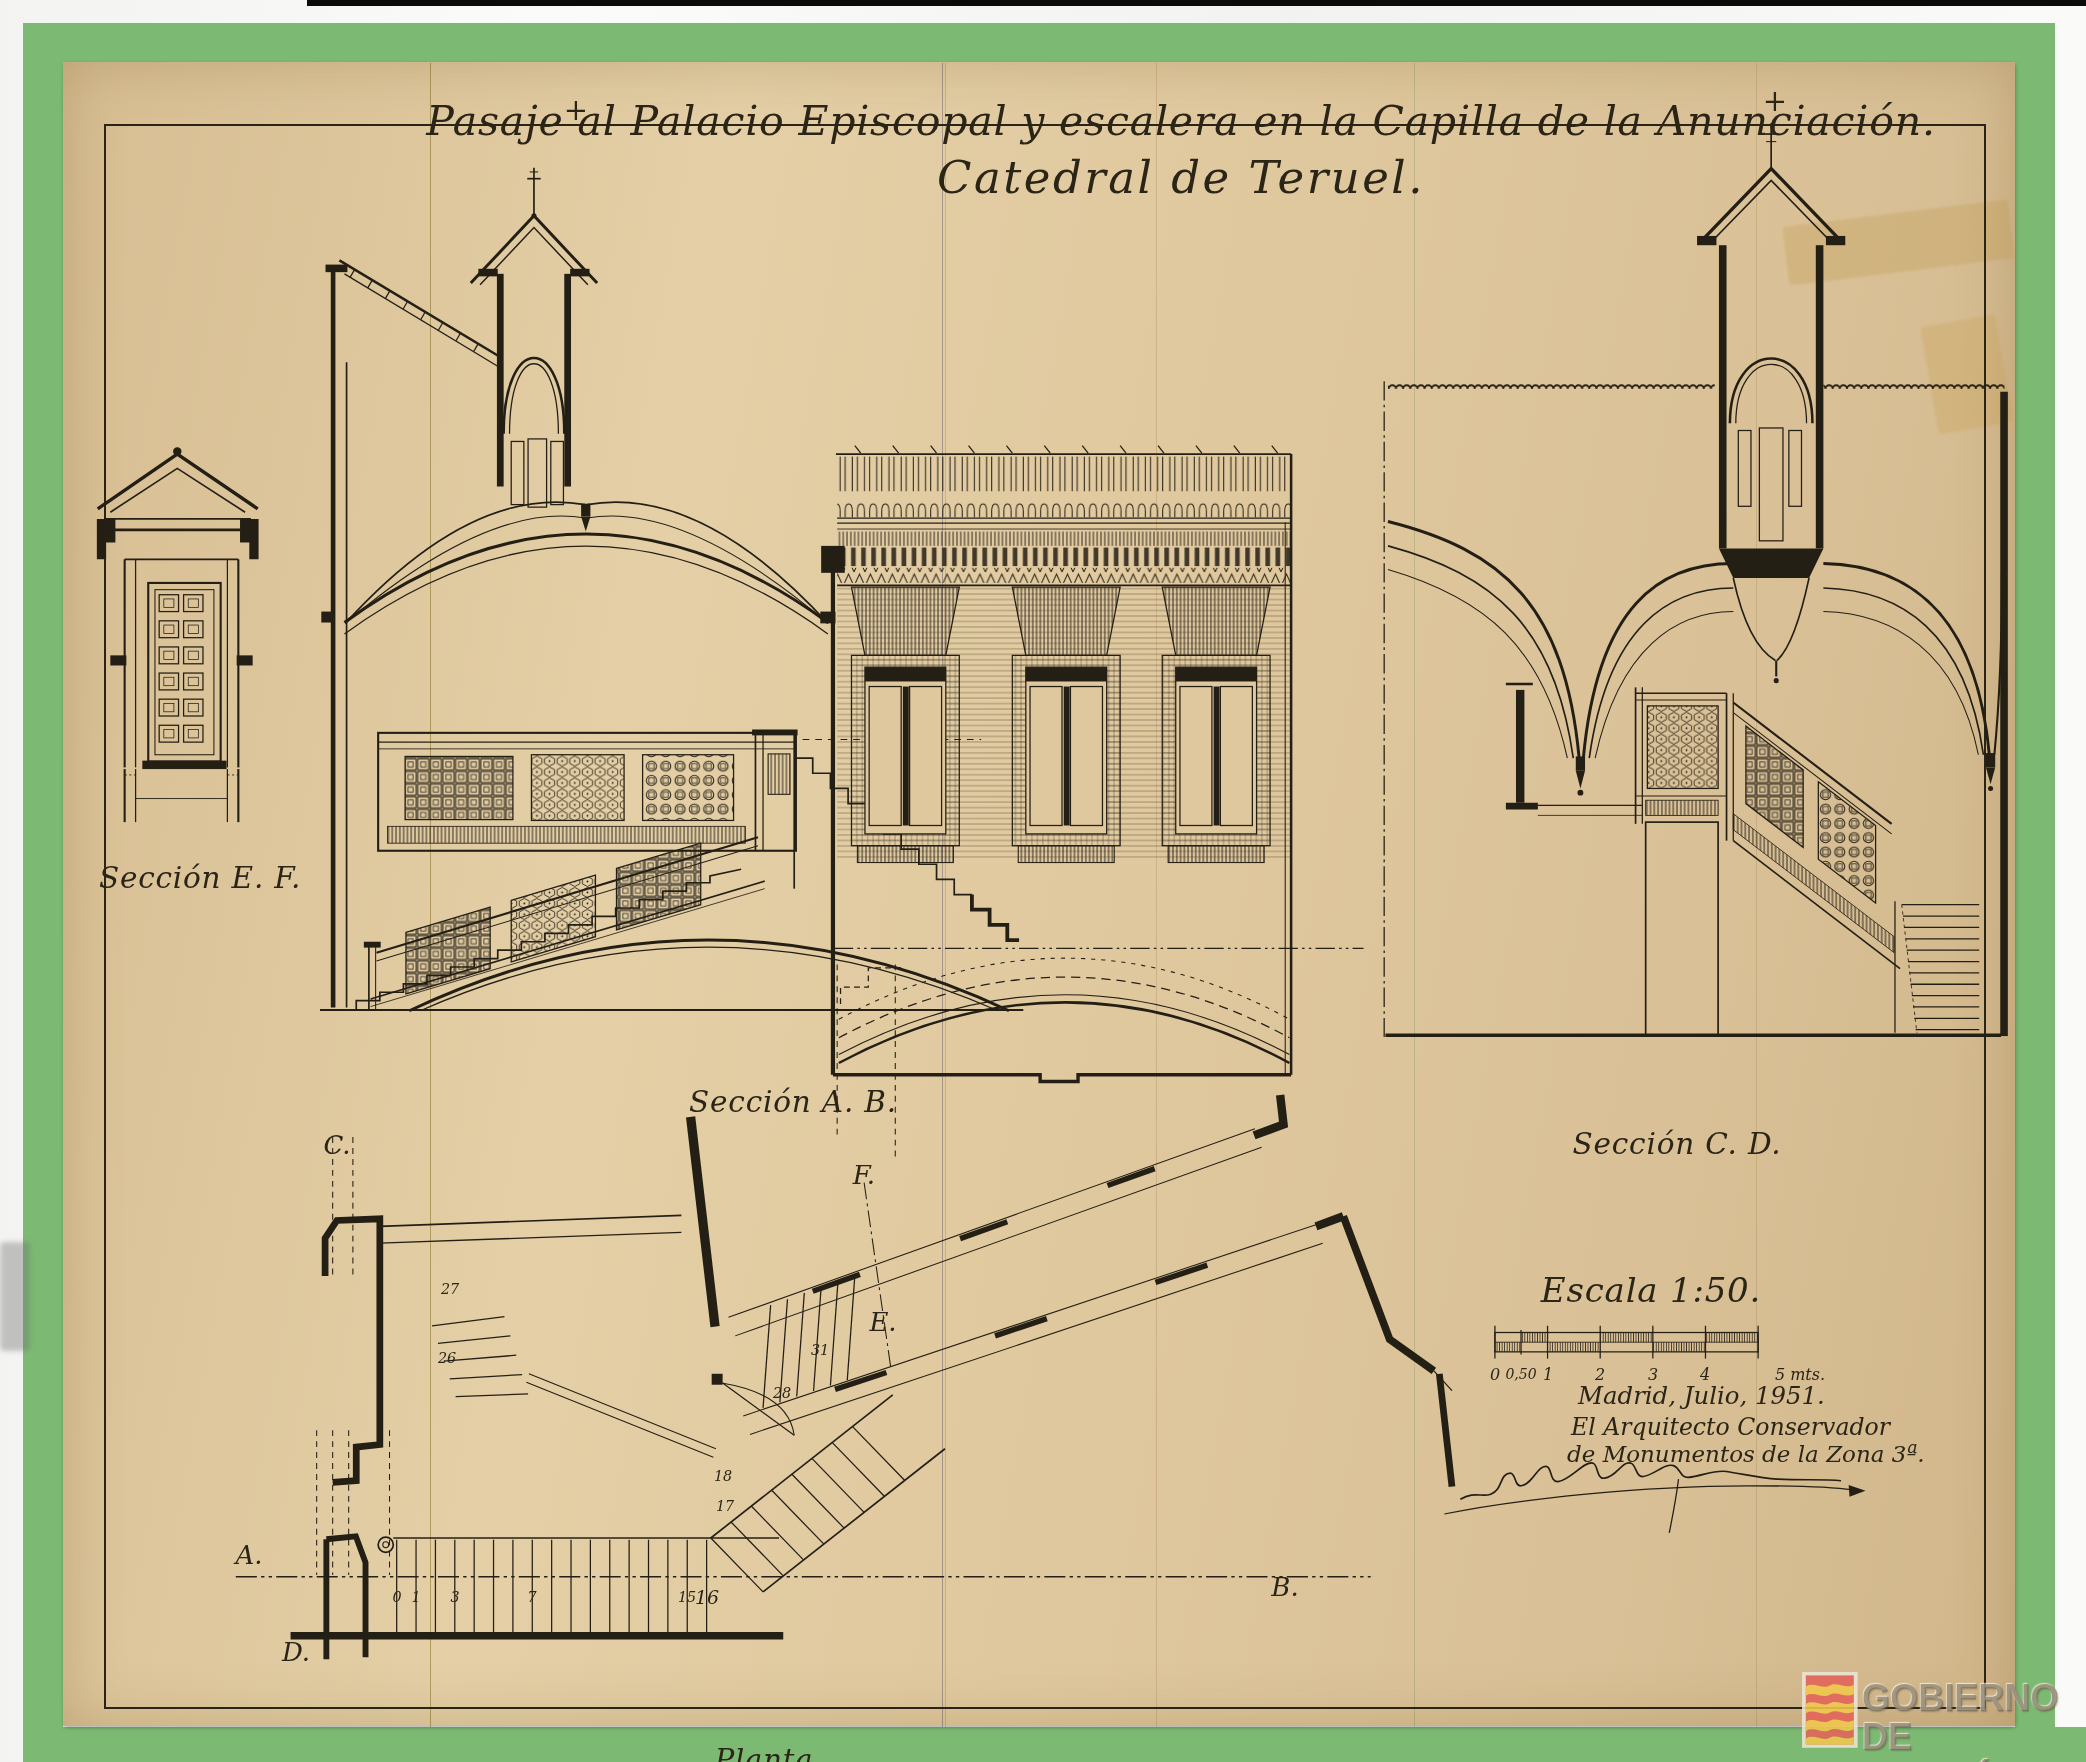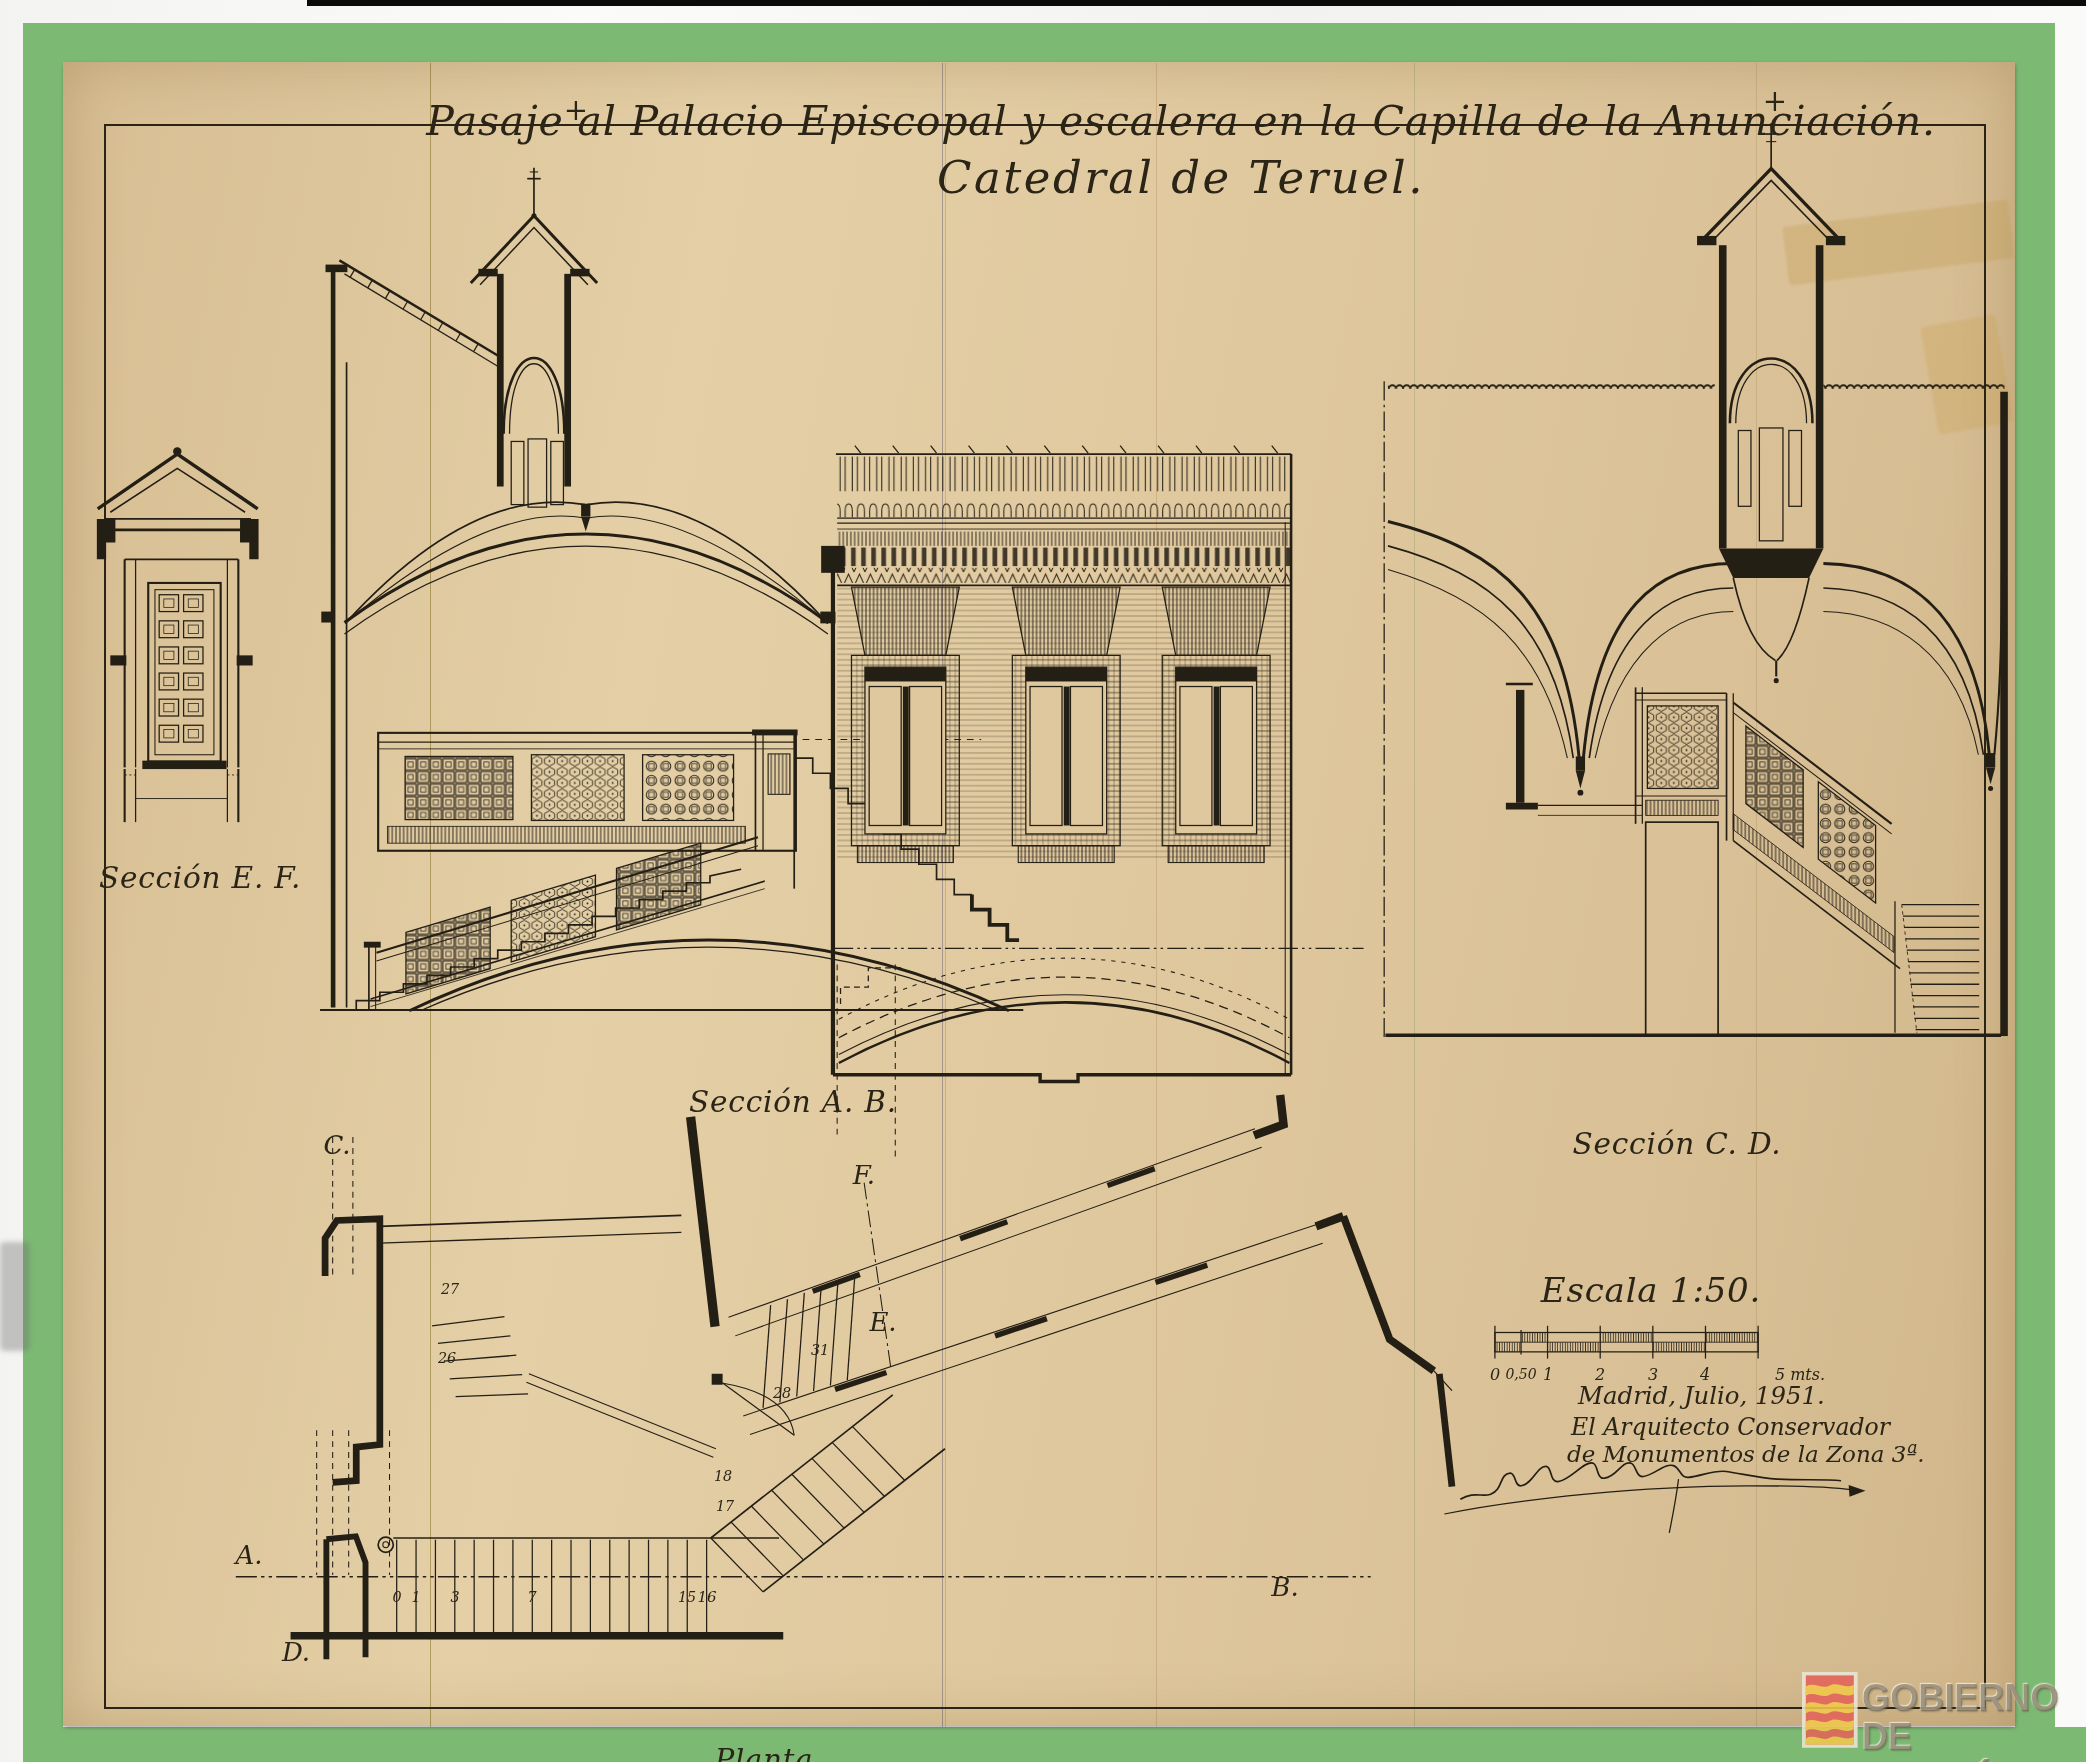--- a/index.html
+++ b/index.html
@@ -537,21 +537,21 @@
 <span class="lbl" style="left:883px;top:1322px;font-size:26px;">E.</span>
 <span class="lbl" style="left:249px;top:1555px;font-size:26px;">A.</span>
 <span class="lbl" style="left:1285px;top:1587px;font-size:26px;">B.</span>
 <span class="lbl" style="left:296px;top:1652px;font-size:26px;">D.</span>
 
 <span class="lbl" style="left:397px;top:1597px;font-size:14.3px;">0</span>
 <span class="lbl" style="left:416px;top:1597px;font-size:14.3px;">1</span>
 <span class="lbl" style="left:455px;top:1597px;font-size:14.3px;">3</span>
 <span class="lbl" style="left:532px;top:1597px;font-size:14.3px;">7</span>
 <span class="lbl" style="left:687px;top:1597px;font-size:14.3px;text-align:right;">15</span>
-<span class="lbl" style="left:707px;top:1597px;font-size:15px;">16</span>
+<span class="lbl" style="left:707px;top:1597px;font-size:19px;">16</span>
 <span class="lbl" style="left:725px;top:1506px;font-size:14.3px;">17</span>
 <span class="lbl" style="left:723px;top:1476px;font-size:14.3px;">18</span>
 <span class="lbl" style="left:447px;top:1310px;font-size:14.3px;margin-top:48px;">26</span>
 <span class="lbl" style="left:450px;top:1289px;font-size:14.3px;">27</span>
 <span class="lbl" style="left:782px;top:1393px;font-size:14.3px;">28</span>
 <span class="lbl" style="left:820px;top:1350px;font-size:14.3px;">31</span>
 
 <span class="lbl script" style="left:1651px;top:1290px;font-size:34px;">Escala 1:50.</span>
 <span class="lbl" style="left:1495px;top:1374px;font-size:16px;">0</span>
 <span class="lbl" style="left:1521px;top:1374px;font-size:14px;">0,50</span>

